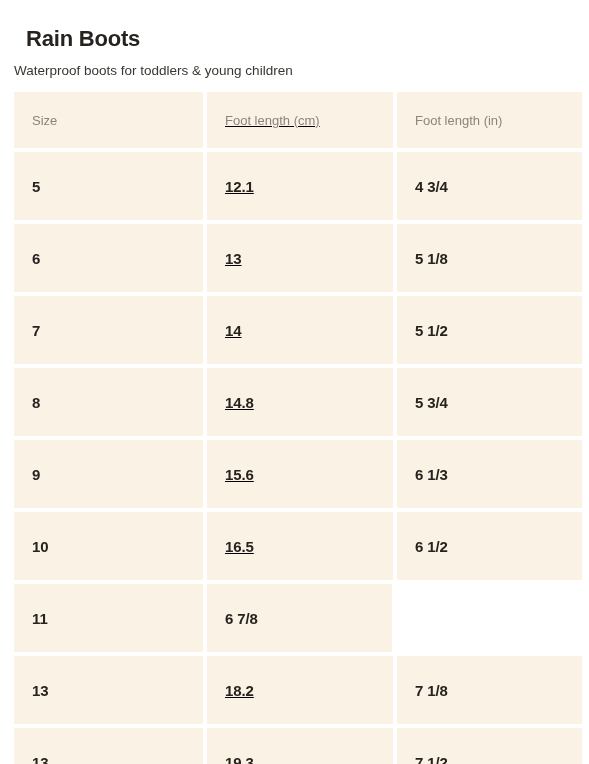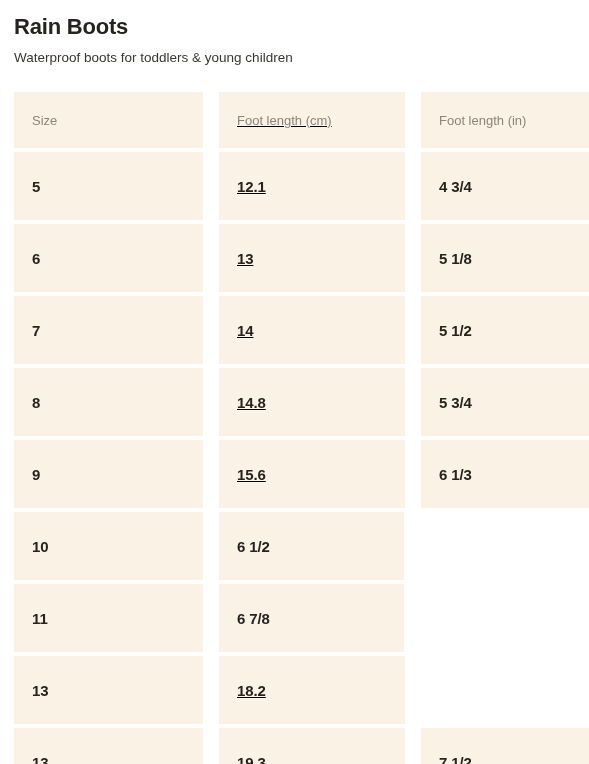--- a/index.html
+++ b/index.html
@@ -23,41 +23,41 @@
   }
   .header-block {
     padding: 14px 14px 0 14px;
   }
   .page-title {
     font-size: 22px;
     font-weight: bold;
     color: #26231f;
     letter-spacing: -0.2px;
     line-height: 1.15;
-    margin: 0;
+    margin: 12px;
   }
   .page-subtitle {
     font-size: 13.5px;
     font-weight: normal;
     color: #3a3631;
     line-height: 1.2;
     margin: 11px 0 16px 0;
   }
   .size-table {
     position: absolute;
     left: 14px;
     top: 92px;
     width: 564px;
     display: flex;
     flex-direction: column;
     gap: 4px;
   }
   .table-row {
     display: flex;
-    gap: 16px;
+    gap: 4px;
     width: 100%;
   }
   .cell {
     background: #fbf2e6;
     box-sizing: border-box;
     display: flex;
     align-items: center;
     padding-left: 18px;
     padding-right: 10px;
     overflow: hidden;
@@ -167,20 +167,23 @@
       </div>
       <div class="cell col-3">
         <span class="data-cell-text">6 1/3</span>
       </div>
     </div>
 
     <div class="table-row data-row">
       <div class="cell col-1">
         <span class="data-cell-text">10</span>
       </div>
+      <div class="cell col-2">
+        <span class="data-cell-text">16.5</span>
+      </div>
       <div class="cell col-3">
         <span class="data-cell-text">6 1/2</span>
       </div>
     </div>
 
     <div class="table-row data-row">
       <div class="cell col-1">
         <span class="data-cell-text">11</span>
       </div>
       <div class="cell col-3">
@@ -188,20 +191,23 @@
       </div>
     </div>
 
     <div class="table-row data-row">
       <div class="cell col-1">
         <span class="data-cell-text">13</span>
       </div>
       <div class="cell col-2">
         <span class="data-cell-text">18.2</span>
       </div>
+      <div class="cell col-3">
+        <span class="data-cell-text">7 1/8</span>
+      </div>
     </div>
 
     <div class="table-row data-row">
       <div class="cell col-1">
         <span class="data-cell-text">13</span>
       </div>
       <div class="cell col-2">
         <span class="data-cell-text">19.3</span>
       </div>
       <div class="cell col-3">

